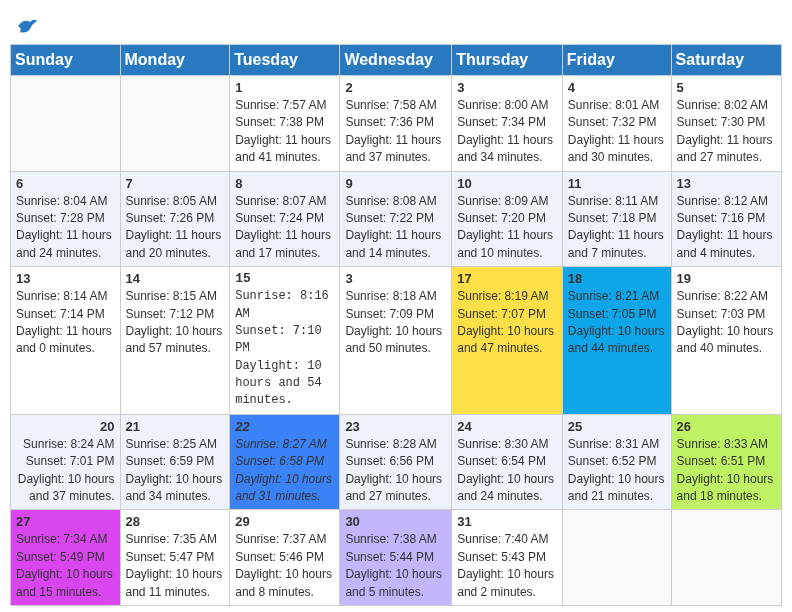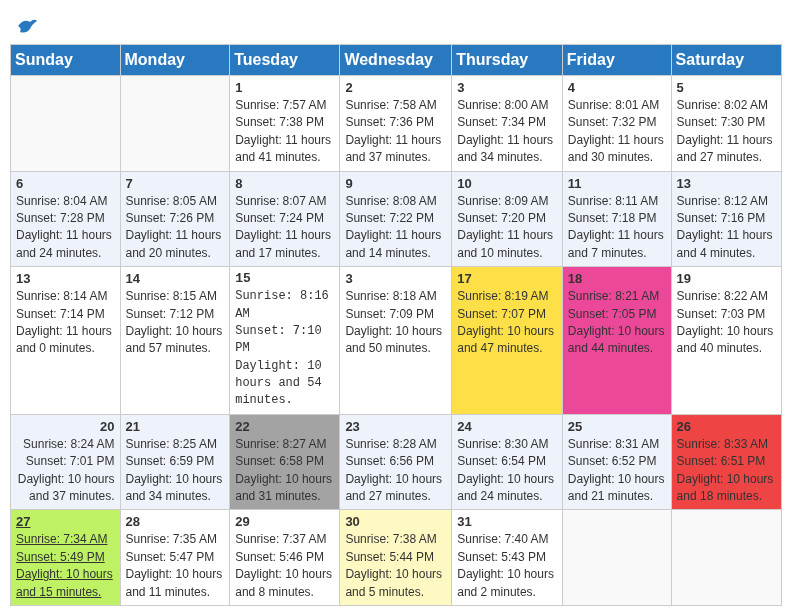--- a/index.html
+++ b/index.html
@@ -199,73 +199,73 @@
           <div class="day-info">Sunrise: 8:16 AM<br>Sunset: 7:10 PM<br>Daylight: 10 hours and 54 minutes.</div>
         </td>
         <td style="background: rgb(255, 255, 255);">
           <span class="day-num">3</span>
           <div class="day-info">Sunrise: 8:18 AM<br>Sunset: 7:09 PM<br>Daylight: 10 hours and 50 minutes.</div>
         </td>
         <td style="background: #fde047;">
           <span class="day-num">17</span>
           <div class="day-info">Sunrise: 8:19 AM<br>Sunset: 7:07 PM<br>Daylight: 10 hours and 47 minutes.</div>
         </td>
-        <td style="background: #ec4899;">
+        <td style="background: #0ea5e9;">
           <span class="day-num">18</span>
           <div class="day-info">Sunrise: 8:21 AM<br>Sunset: 7:05 PM<br>Daylight: 10 hours and 44 minutes.</div>
         </td>
         <td style="background: rgb(255, 255, 255);">
           <span class="day-num">19</span>
           <div class="day-info">Sunrise: 8:22 AM<br>Sunset: 7:03 PM<br>Daylight: 10 hours and 40 minutes.</div>
         </td>
       </tr>
       <tr>
         <td style="background: rgb(238, 242, 250); text-align: right;">
           <span class="day-num">20</span>
           <div class="day-info">Sunrise: 8:24 AM<br>Sunset: 7:01 PM<br>Daylight: 10 hours and 37 minutes.</div>
         </td>
         <td style="background: rgb(238, 242, 250);">
           <span class="day-num">21</span>
           <div class="day-info">Sunrise: 8:25 AM<br>Sunset: 6:59 PM<br>Daylight: 10 hours and 34 minutes.</div>
         </td>
-        <td style="background: #a3a3a3;">
+        <td style="background: #3b82f6; font-style: italic;">
           <span class="day-num">22</span>
           <div class="day-info">Sunrise: 8:27 AM<br>Sunset: 6:58 PM<br>Daylight: 10 hours and 31 minutes.</div>
         </td>
         <td style="background: rgb(238, 242, 250);">
           <span class="day-num">23</span>
           <div class="day-info">Sunrise: 8:28 AM<br>Sunset: 6:56 PM<br>Daylight: 10 hours and 27 minutes.</div>
         </td>
         <td style="background: rgb(238, 242, 250);">
           <span class="day-num">24</span>
           <div class="day-info">Sunrise: 8:30 AM<br>Sunset: 6:54 PM<br>Daylight: 10 hours and 24 minutes.</div>
         </td>
         <td style="background: rgb(238, 242, 250);">
           <span class="day-num">25</span>
           <div class="day-info">Sunrise: 8:31 AM<br>Sunset: 6:52 PM<br>Daylight: 10 hours and 21 minutes.</div>
         </td>
-        <td style="background: #ef4444; margin-top: 8px;">
+        <td style="background: #bef264; margin-top: 8px;">
           <span class="day-num">26</span>
           <div class="day-info">Sunrise: 8:33 AM<br>Sunset: 6:51 PM<br>Daylight: 10 hours and 18 minutes.</div>
         </td>
       </tr>
       <tr>
-        <td style="background: #bef264; text-decoration: underline;">
+        <td style="background: #d946ef;">
           <span class="day-num">27</span>
           <div class="day-info">Sunrise: 7:34 AM<br>Sunset: 5:49 PM<br>Daylight: 10 hours and 15 minutes.</div>
         </td>
         <td style="background: rgb(255, 255, 255); margin-top: 44px;">
           <span class="day-num">28</span>
           <div class="day-info">Sunrise: 7:35 AM<br>Sunset: 5:47 PM<br>Daylight: 10 hours and 11 minutes.</div>
         </td>
         <td style="background: rgb(255, 255, 255);">
           <span class="day-num">29</span>
           <div class="day-info">Sunrise: 7:37 AM<br>Sunset: 5:46 PM<br>Daylight: 10 hours and 8 minutes.</div>
         </td>
-        <td style="background: #fef9c3;">
+        <td style="background: #c4b5fd;">
           <span class="day-num">30</span>
           <div class="day-info">Sunrise: 7:38 AM<br>Sunset: 5:44 PM<br>Daylight: 10 hours and 5 minutes.</div>
         </td>
         <td style="background: rgb(255, 255, 255);">
           <span class="day-num">31</span>
           <div class="day-info">Sunrise: 7:40 AM<br>Sunset: 5:43 PM<br>Daylight: 10 hours and 2 minutes.</div>
         </td>
         <td class="empty-cell"></td>
         <td class="empty-cell"></td>
       </tr>

